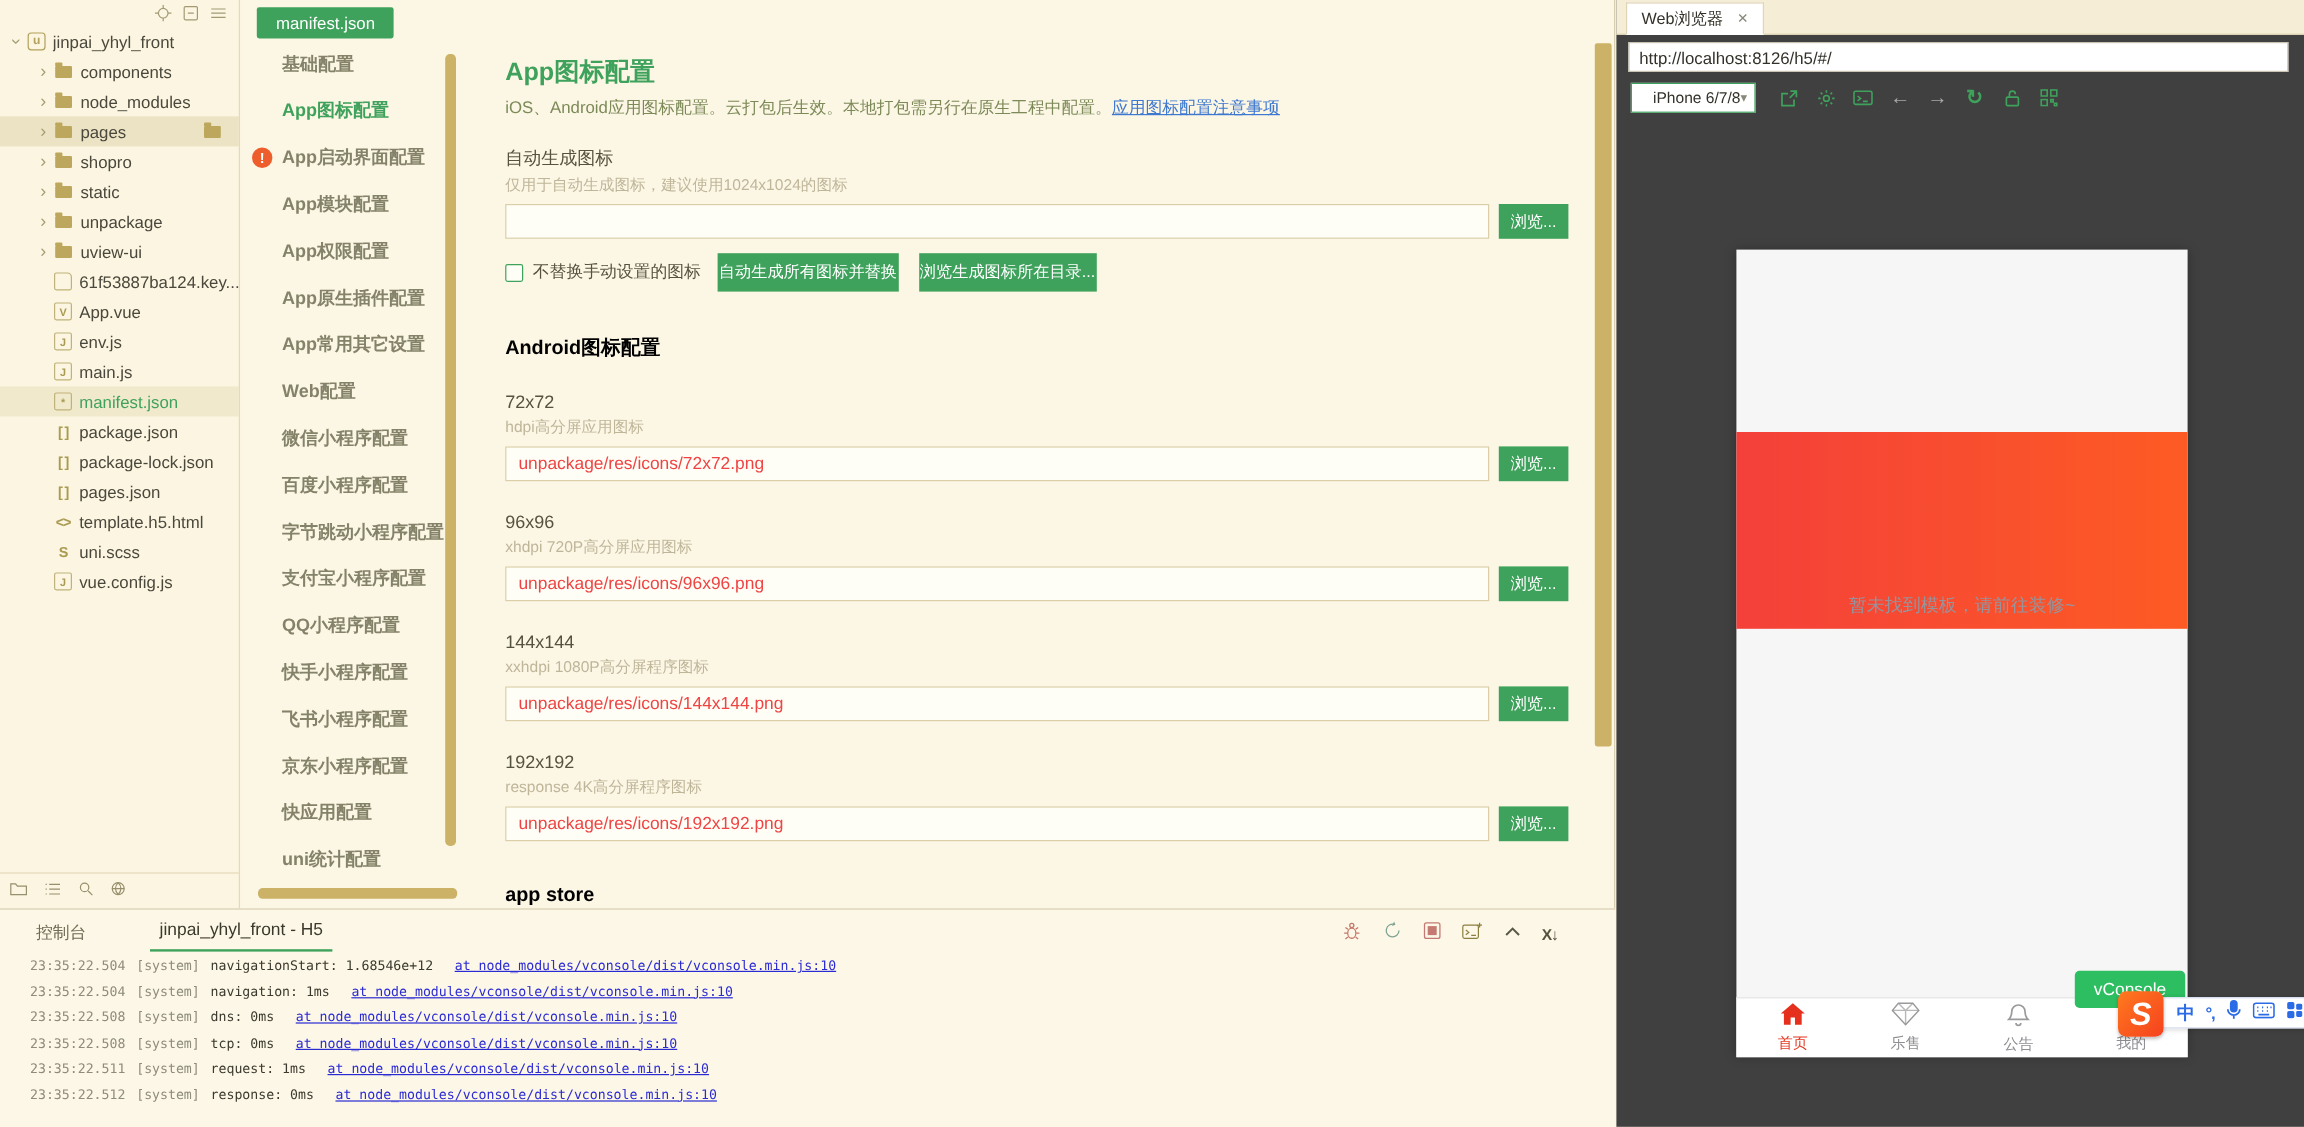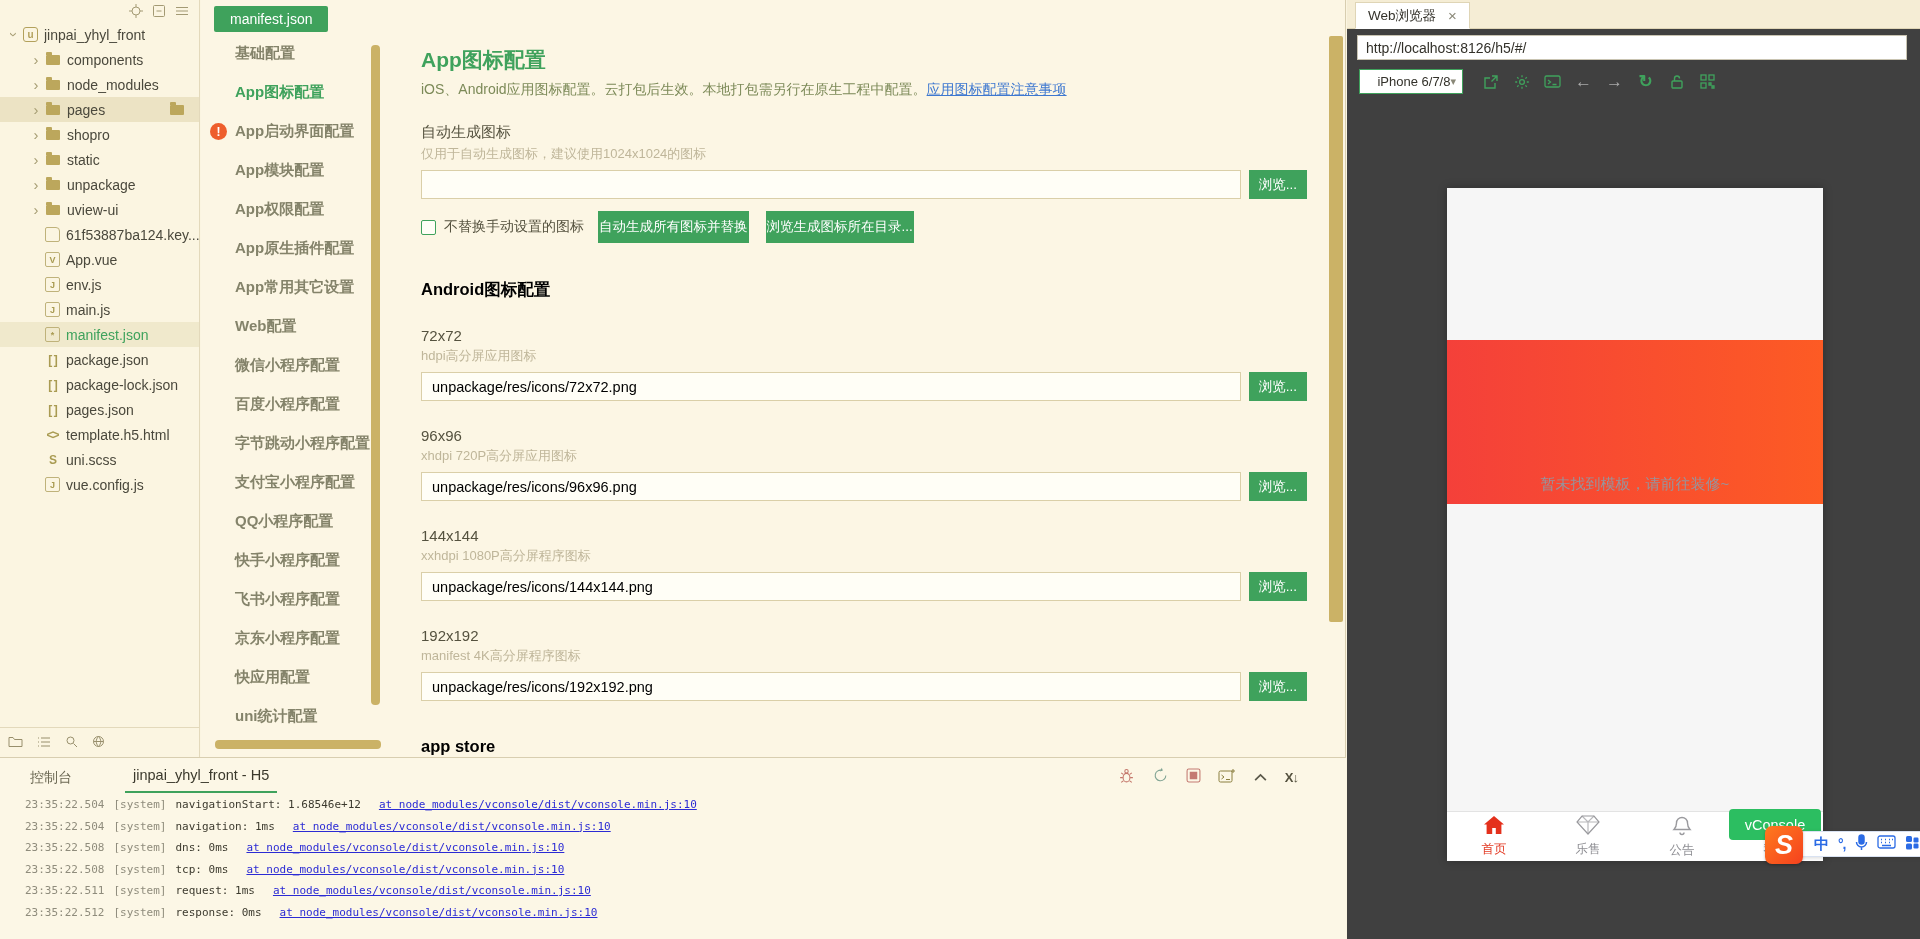--- a/index.html
+++ b/index.html
@@ -39,21 +39,21 @@
   .nav-badge { position:absolute; left:9px; top:11px; width:17px; height:17px; border-radius:50%; background:#ee5e2c; color:#fff; font-size:12px; font-weight:bold; display:flex; align-items:center; justify-content:center; }
   .enav-scroll { position:absolute; left:170px; top:45px; width:9px; height:660px; background:#cbb266; border-radius:4px; }
   .enav-hscroll { position:absolute; left:14px; bottom:8px; width:166px; height:9px; background:#cbb266; border-radius:4px; }
   .econtent { position:absolute; left:220px; top:34px; width:886px; bottom:0; padding-top:12px; }
   .e-title { color:#3fa25c; font-size:21px; font-weight:bold; }
   .e-sub { margin-top:7px; font-size:14px; color:#7c8a58; }
   .e-sub a { color:#3e78d0; text-decoration:underline; cursor:pointer; }
   .f-label { font-size:15px; color:#55523f; margin-top:26px; }
   .f-hint { font-size:13px; color:#bfb69a; margin-top:3px; }
   .f-row { display:flex; margin-top:7px; align-items:stretch; }
-  .f-input { flex:1; height:29px; border:1px solid #dacfa8; background:#fffef6; font-size:14.5px; color:#000000; padding:0 10px; font-family:"Liberation Sans", sans-serif; outline:none; }
+  .f-input { flex:1; height:29px; border:1px solid #dacfa8; background:#fffef6; font-size:14.5px; color:#ef4444; padding:0 10px; font-family:"Liberation Sans", sans-serif; outline:none; }
   .btn-green { background:#3fa25c; color:#fff; border:none; font-size:13.5px; font-family:"Liberation Sans", sans-serif; cursor:pointer; }
   .btn-browse { width:58px; height:29px; margin-left:8px; }
   .chk-row { display:flex; align-items:center; margin-top:12px; gap:8px; }
   .chk { width:15px; height:15px; border:1.5px solid #3fa25c; background:#fffef6; border-radius:2px; }
   .chk-label { font-size:14px; color:#55523f; margin-right:6px; }
   .btn-action { padding:7px 1px; margin-right:9px; }
   .sec-h { font-size:16.5px; font-weight:bold; color:#000000; margin-top:36px; }
   .e-scroll { position:absolute; right:2px; top:34px; width:14px; bottom:0; }
   .e-scroll .thumb { position:absolute; left:0; width:14px; top:2px; height:586px; background:#cbb266; border-radius:2px; }
 
@@ -78,21 +78,21 @@
   .url-row { padding:6px 10px 0 10px; }
   .url-input { width:550px; height:25px; border:1px solid #c9c4b2; padding:0 8px; font-size:14px; color:#33312a; font-family:"Liberation Sans", sans-serif; outline:none; background:#fff; }
   .b-toolbar { display:flex; align-items:center; margin:9px 0 0 12px; gap:0; }
   .dev-select { width:104px; height:25px; border:1px solid #3fa25c; display:flex; align-items:center; justify-content:flex-end; padding:0 6px; font-size:13px; color:#33312a; cursor:pointer; background:#fff; }
   .dev-select .caret { color:#8a8878; font-size:11px; }
   .b-ico { width:27px; display:flex; justify-content:center; margin-left:4px; color:#3fa25c; cursor:pointer; }
   .b-ico.gray { color:#ababab; font-size:17px; line-height:16px; }
   .b-ico.txt { font-size:17px; line-height:16px; font-weight:bold; }
 
   
-  .phone { position:absolute; left:100px; top:188px; width:376px; height:673px; background:#f6f6f6; box-shadow:0 0 9px rgba(0,0,0,.28); }
+  .phone { position:absolute; left:100px; top:208px; width:376px; height:673px; background:#f6f6f6; box-shadow:0 0 9px rgba(0,0,0,.28); }
   .banner { position:absolute; left:0; top:152px; width:100%; height:164px; background:linear-gradient(90deg,#f4403a,#fd5b24); display:flex; align-items:flex-end; justify-content:center; }
   .banner-text { color:rgba(145,152,162,.95); font-size:15px; padding-bottom:10px; }
   .ptabbar { position:absolute; left:0; bottom:0; width:100%; height:50px; background:#fff; border-top:1px solid #e3e3e3; display:flex; }
   .ptab { flex:1; display:flex; flex-direction:column; align-items:center; justify-content:center; gap:3px; font-size:12.5px; color:#8e8e93; cursor:pointer; }
   .ptab.active { color:#e33a24; }
   .vconsole-btn { position:absolute; left:382px; top:809px; width:92px; height:31px; background:#2cbe61; color:#fff; border:none; border-radius:4px; font-size:14.5px; font-family:"Liberation Sans", sans-serif; cursor:pointer; }
   .sogou-s { position:absolute; left:418px; top:826px; width:38px; height:38px; background:linear-gradient(135deg,#ff7a1e,#f5411e); border-radius:7px; color:#fff; font-size:27px; font-weight:bold; font-style:italic; display:flex; align-items:center; justify-content:center; box-shadow:0 1px 3px rgba(0,0,0,.25); z-index:6; }
   .ime-bar { position:absolute; left:452px; top:831px; width:140px; height:26px; background:#fff; border:1px solid #d9e2f2; box-shadow:0 1px 4px rgba(0,0,0,.15); display:flex; align-items:center; gap:9px; padding:0 8px 0 14px; color:#2b6be5; z-index:5; }
   .ime-zh { font-size:15px; font-weight:bold; }
   .ime-punct { font-size:14px; font-weight:bold; letter-spacing:-1px; }
@@ -335,21 +335,21 @@
     </div>
 
     <div class="f-label">144x144</div>
     <div class="f-hint">xxhdpi 1080P高分屏程序图标</div>
     <div class="f-row">
       <input class="f-input" value="unpackage/res/icons/144x144.png" style="">
       <button class="btn-green btn-browse">浏览...</button>
     </div>
 
     <div class="f-label">192x192</div>
-    <div class="f-hint">manifest 4K高分屏程序图标</div>
+    <div class="f-hint">response 4K高分屏程序图标</div>
     <div class="f-row">
       <input class="f-input" value="unpackage/res/icons/192x192.png" style="">
       <button class="btn-green btn-browse">浏览...</button>
     </div>
 
     <div class="sec-h">app store</div>
     <div class="f-label" style="margin-top:18px;">提交app store使用的图标 1024x1024</div>
     <div class="f-row">
       <input class="f-input" value="unpackage/res/icons/1024x1024.png" style="">
       <button class="btn-green btn-browse">浏览...</button>

